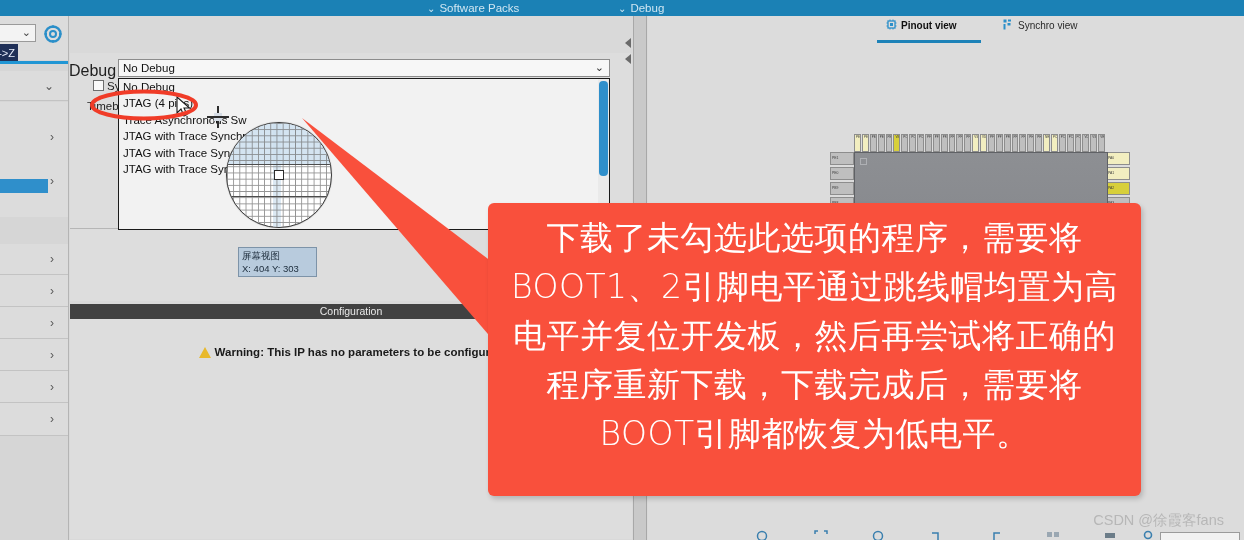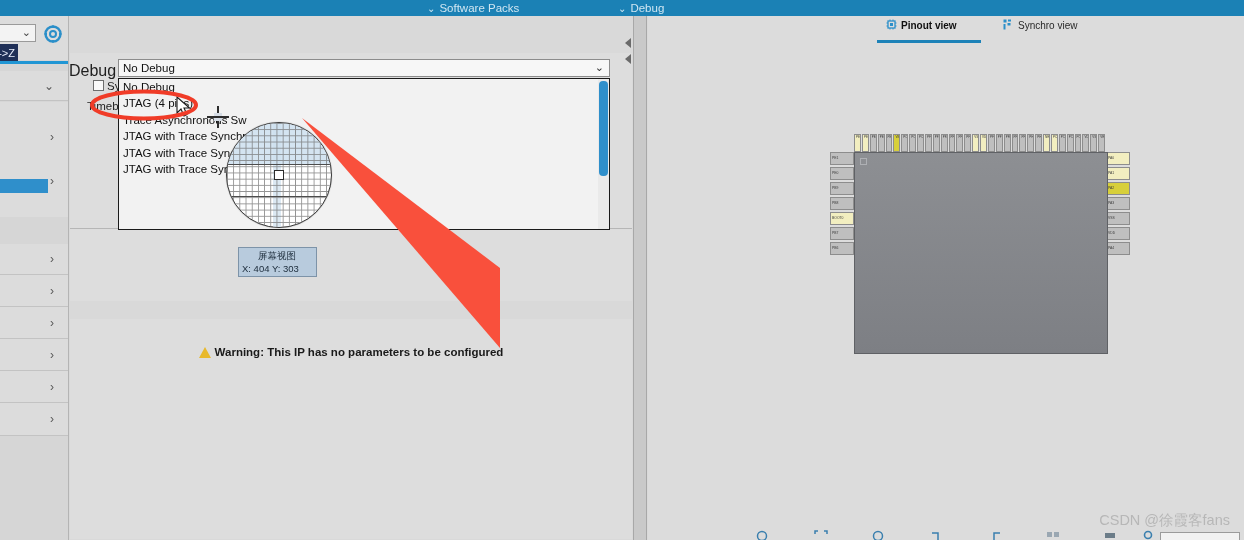--- a/index.html
+++ b/index.html
@@ -430,21 +430,21 @@
     bottom: -4px; left: 512px;
     width: 80px; height: 12px;
     background: #f2f2f2;
     border: 1px solid #9b9b9b;
     box-sizing: border-box;
   }
 
   
   .watermark {
     position: absolute;
-    right: 14px; bottom: 10px;
+    right: 20px; bottom: 10px;
     font-size: 14.5px;
     color: #b7b7b7;
     white-space: nowrap;
     z-index: 60;
   }
 
   
   .magnifier {
     position: absolute;
     left: 226px; top: 122px;
@@ -502,21 +502,21 @@
     width: 79px; height: 30px;
     background: #b8cbdd;
     border: 1px solid #7d93a8;
     box-sizing: border-box;
     z-index: 46;
     color: #1b2a3a;
     font-size: 9.5px;
     padding: 1px 3px;
     line-height: 13px;
   }
-  .mag-tip .t1 { color: #20303f; margin-left: 16px; }
+  .mag-tip .t1 { color: #20303f; }
   .mag-tip .t2 { color: #20303f; }
 
   
   .crosshair {
     position: absolute;
     left: 207px; top: 106px;
     width: 22px; height: 22px;
     z-index: 47;
   }
   .crosshair:before, .crosshair:after {
@@ -667,20 +667,21 @@
       <div class="dd-item">JTAG with Trace Synchro</div>
       <div class="dd-item">JTAG with Trace Synchro</div>
       <div class="dd-item">JTAG with Trace Synchro</div>
       <div class="dd-scroll">
         <div class="dd-thumb"></div>
       </div>
     </div>
 
     <div class="panel-sep"></div>
 
+    <div class="section-hdr hdr-config">Configuration</div>
     <div class="panel-body body-config"></div>
 
     <div class="warn">
       <span class="tri"></span><span>Warning: This IP has no parameters to be configured</span>
     </div>
 
     <div class="cp-arrows">
       <i class="a1"></i>
       <i class="a2"></i>
     </div>
@@ -853,16 +854,19 @@
   <div class="red-ellipse">
     <svg width="112" height="32" viewBox="0 0 112 32" aria-hidden="true">
       <ellipse cx="56" cy="16" rx="52" ry="13.5" fill="none" stroke="#f03c28" stroke-width="4"></ellipse>
     </svg>
   </div>
 
   <svg class="callout-tail" width="250" height="240" viewBox="0 0 250 240" aria-hidden="true">
     <polygon points="52,0 250,150 250,230" fill="#f9503c"></polygon>
   </svg>
 
+  <div class="callout">
+    <div class="callout-text">下载了未勾选此选项的程序，需要将BOOT1、2引脚电平通过跳线帽均置为高电平并复位开发板，然后再尝试将正确的程序重新下载，下载完成后，需要将BOOT引脚都恢复为低电平。</div>
+  </div>
 
   <div class="watermark">CSDN @徐霞客fans</div>
 
 </div>
 
 </body></html>

